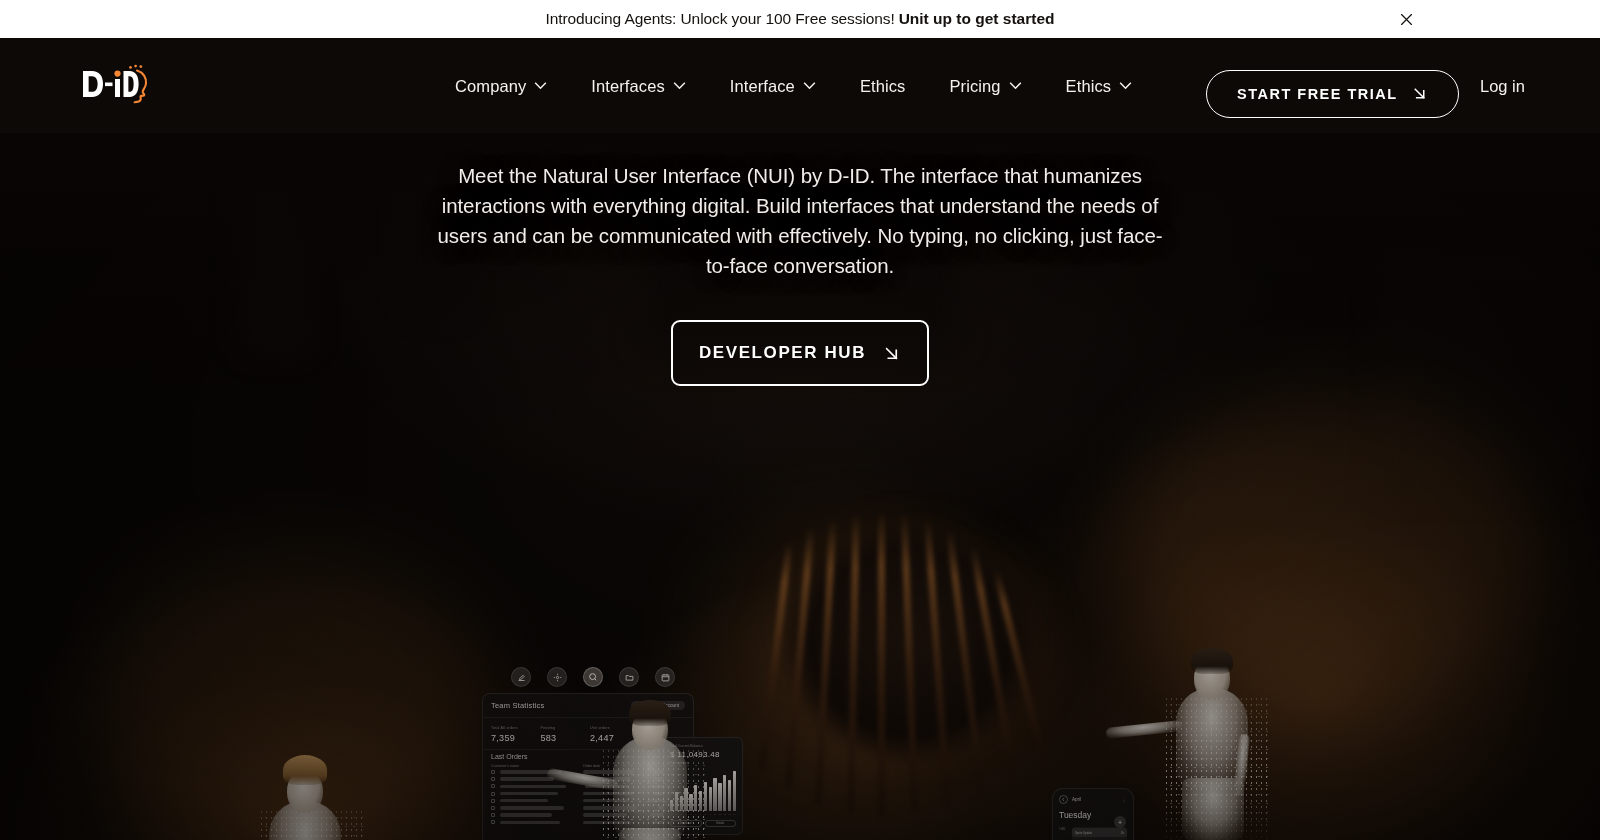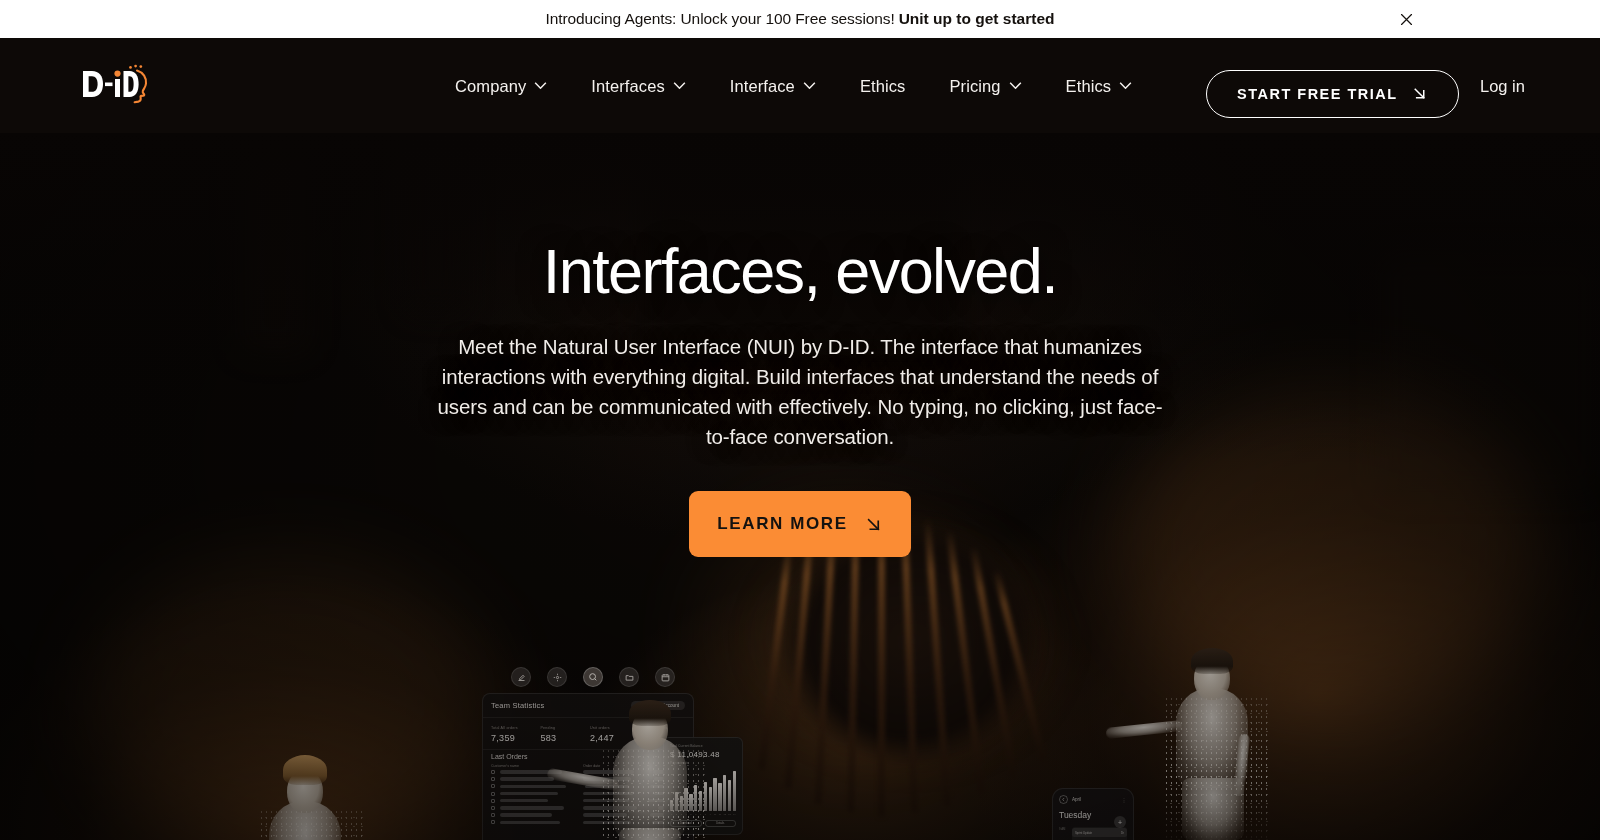--- a/index.html
+++ b/index.html
@@ -534,26 +534,25 @@
       <div class="av-head" style="left:32px; top:28px; width:36px; height:44px;"></div>
       <div class="av-hair" style="left:28px; top:14px; width:44px; height:30px; background:linear-gradient(180deg,#c99a5e 0%, #8a6232 70%, rgba(90,62,32,0.2) 100%);"></div>
 
       <div class="av-particles" style="left:4px; top:68px; width:106px; height:160px;"></div>
     </div>
 
     <div class="bg-vignette"></div>
   </div>
 
   <div class="hero">
-    <h1 class="hero-title">Interfaces, evolved.</h1>
     <p class="hero-para">Meet the Natural User Interface (NUI) by D-ID. The interface that humanizes interactions with everything digital. Build interfaces that understand the needs of users and can be communicated with effectively. No typing, no clicking, just face-to-face conversation.</p>
     <div class="hero-btns">
-      <button class="btn btn-primary">
-        <span>LEARN MORE</span>
-        <svg class="arrow-ico" width="19" height="19" viewBox="0 0 24 24" fill="none" stroke="#141210" stroke-width="2.1" stroke-linecap="square">
+      <button class="btn btn-ghost">
+        <span>DEVELOPER HUB</span>
+        <svg class="arrow-ico" width="19" height="19" viewBox="0 0 24 24" fill="none" stroke="#ffffff" stroke-width="2.1" stroke-linecap="square">
           <path d="M6 6l12 12"></path>
             <path d="M18 8v10H8"></path>
         </svg>
       </button>
     </div>
   </div>
 
   <div class="header">
 
     <a class="logo">

